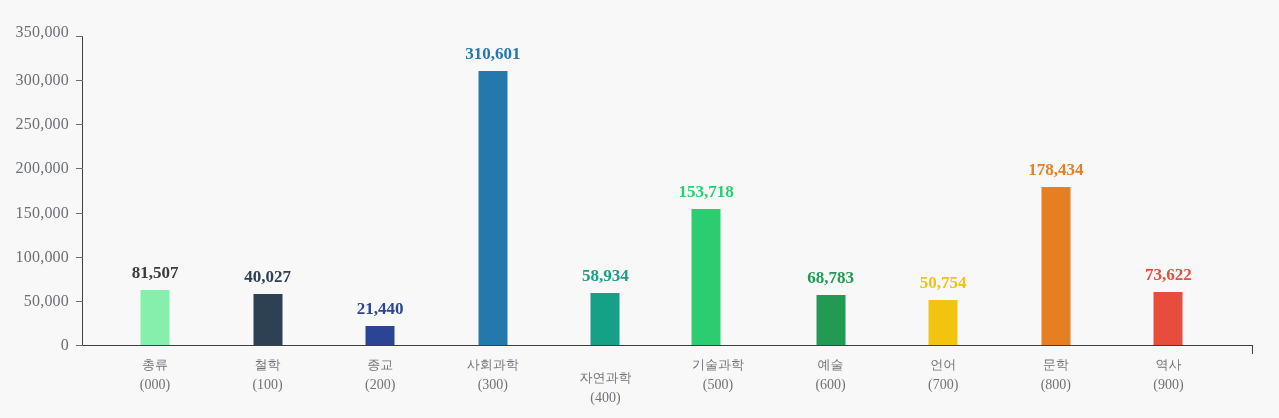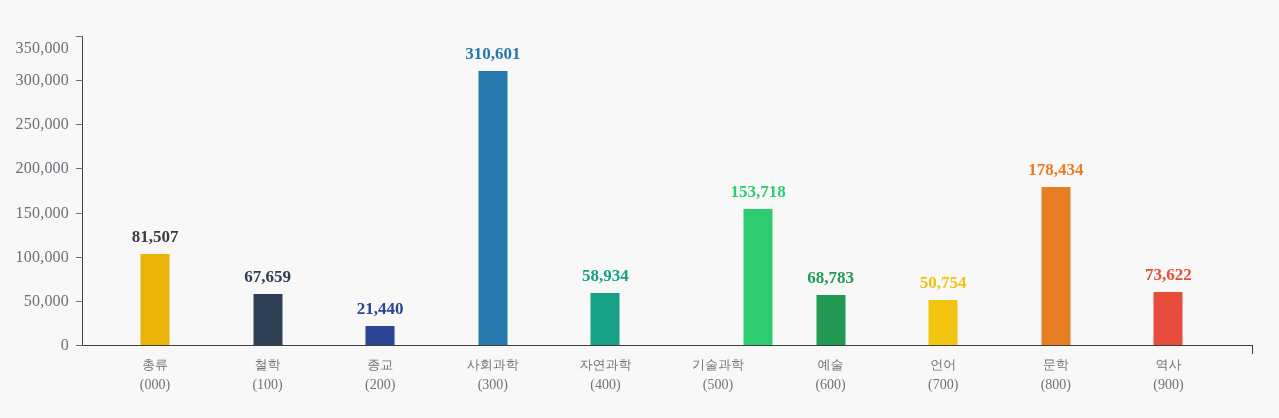--- a/index.html
+++ b/index.html
@@ -106,74 +106,74 @@
 <body>
 
 <div id="chart-root">
 
   <div class="axis-y-line"></div>
   <div class="axis-x-line"></div>
   <div class="axis-x-endcap"></div>
 
   <div id="y-ticks">
       <div class="ytick" style="top: 36px;"></div>
-      <div class="ytick-label" style="top: 48px; text-align: right;">350,000</div>
+      <div class="ytick-label" style="top: 32px; text-align: right;">350,000</div>
       <div class="ytick" style="top: 80.1429px;"></div>
       <div class="ytick-label" style="top: 80.1429px;">300,000</div>
       <div class="ytick" style="top: 124.286px;"></div>
       <div class="ytick-label" style="top: 124.286px;">250,000</div>
       <div class="ytick" style="top: 168.429px;"></div>
       <div class="ytick-label" style="top: 168.429px;">200,000</div>
       <div class="ytick" style="top: 212.571px;"></div>
       <div class="ytick-label" style="top: 212.571px;">150,000</div>
       <div class="ytick" style="top: 256.714px;"></div>
       <div class="ytick-label" style="top: 256.714px;">100,000</div>
       <div class="ytick" style="top: 300.857px;"></div>
       <div class="ytick-label" style="top: 300.857px;">50,000</div>
       <div class="ytick" style="top: 345px;"></div>
       <div class="ytick-label" style="top: 345px;">0</div>
     </div>
   <div id="bars">
-      <div class="bar" style="left: 155px; height: 91px; background: #eab308;">
+      <div class="bar" style="left: 155px; height: 55px; background: #86efac;">
         <span class="bar-value" style="color: rgb(61, 61, 61);">81,507</span>
       </div>
       <div class="bar" style="left: 267.6px; height: 51.2605px; background: rgb(46, 64, 83);">
-        <span class="bar-value" style="color: rgb(46, 64, 83);">67,659</span>
+        <span class="bar-value" style="color: rgb(46, 64, 83);">40,027</span>
       </div>
       <div class="bar" style="left: 380.2px; height: 18.9285px; background: rgb(43, 68, 148);">
         <span class="bar-value" style="color: rgb(43, 68, 148);">21,440</span>
       </div>
       <div class="bar" style="left: 492.8px; height: 274.216px; background: rgb(36, 120, 171);">
         <span class="bar-value" style="color: rgb(36, 120, 171);">310,601</span>
       </div>
       <div class="bar" style="left: 605.4px; height: 52.0303px; background: rgb(22, 160, 133);">
         <span class="bar-value" style="color: rgb(22, 160, 133);">58,934</span>
       </div>
-      <div class="bar" style="left: 758px; height: 135.711px; background: rgb(46, 204, 113);">
+      <div class="bar" style="left: 706px; height: 135.711px; background: rgb(46, 204, 113);">
         <span class="bar-value" style="color: rgb(46, 204, 113);">153,718</span>
       </div>
       <div class="bar" style="left: 830.6px; height: 50px; background: rgb(34, 154, 84);">
         <span class="bar-value" style="color: rgb(34, 154, 84);">68,783</span>
       </div>
       <div class="bar" style="left: 943.2px; height: 44.8085px; background: rgb(241, 196, 15);">
         <span class="bar-value" style="color: rgb(241, 196, 15);">50,754</span>
       </div>
       <div class="bar" style="left: 1055.8px; height: 157.532px; background: rgb(230, 126, 34);">
         <span class="bar-value" style="color: rgb(230, 126, 34);">178,434</span>
       </div>
       <div class="bar" style="left: 1168.4px; height: 53px; background: rgb(231, 76, 60);">
         <span class="bar-value" style="color: rgb(231, 76, 60);">73,622</span>
       </div>
     </div>
   <div id="cat-labels">
       <div class="cat-label" style="left: 155px;"><span class="cat-name">총류</span><span class="cat-code">(000)</span></div>
       <div class="cat-label" style="left: 267.6px;"><span class="cat-name">철학</span><span class="cat-code">(100)</span></div>
       <div class="cat-label" style="left: 380.2px;"><span class="cat-name">종교</span><span class="cat-code">(200)</span></div>
       <div class="cat-label" style="left: 492.8px;"><span class="cat-name">사회과학</span><span class="cat-code">(300)</span></div>
-      <div class="cat-label" style="left: 605.4px;"><span class="cat-name">자연과학</span><span class="cat-code">(400)</span></div>
+      <div class="cat-label" style="left: 605.4px; margin-top: 13px;"><span class="cat-name">자연과학</span><span class="cat-code">(400)</span></div>
       <div class="cat-label" style="left: 718px;"><span class="cat-name">기술과학</span><span class="cat-code">(500)</span></div>
       <div class="cat-label" style="left: 830.6px;"><span class="cat-name">예술</span><span class="cat-code">(600)</span></div>
       <div class="cat-label" style="left: 943.2px;"><span class="cat-name">언어</span><span class="cat-code">(700)</span></div>
       <div class="cat-label" style="left: 1055.8px;"><span class="cat-name">문학</span><span class="cat-code">(800)</span></div>
       <div class="cat-label" style="left: 1168.4px;"><span class="cat-name">역사</span><span class="cat-code">(900)</span></div>
     </div>
 
 </div>
 
 </body></html>

